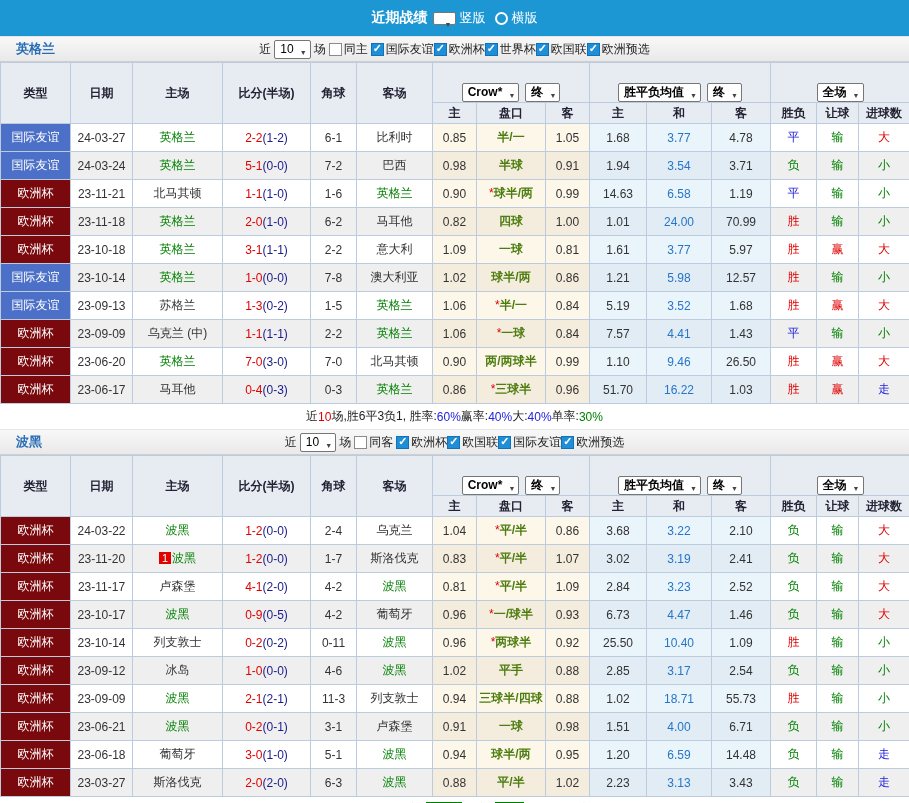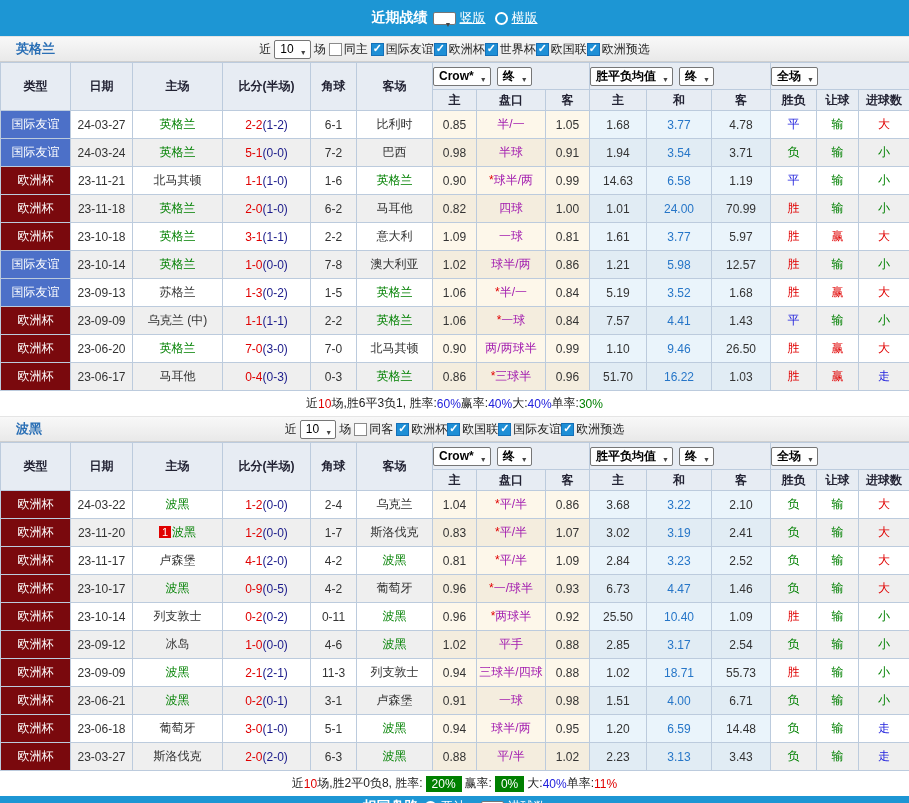--- a/index.html
+++ b/index.html
@@ -26,52 +26,52 @@
   .sel { display:inline-block; border:1px solid #767676; border-radius:2px; background:#fff; font-size:12px; padding:2px 16px 2px 5px; position:relative; color:#000; line-height:13px; }
   .sel::after { content:"▼"; position:absolute; right:3px; top:5px; font-size:7px; color:#444; }
 
   
   table { border-collapse:collapse; table-layout:fixed; width:909px; font-size:12px; }
   th, td { border:1px solid #bccbdd; text-align:center; padding:0; white-space:nowrap; overflow:hidden; }
   thead th { background:#e7ecf3; color:#223; font-weight:bold; }
   tr.hdr-groups th { height:27px; }
   tr.hdr-sub th { height:21px; }
   .group-cell { }
-  .group-inner { display:flex; align-items:center; gap:6px; }
+  .group-inner { display:flex; align-items:center; justify-content:center; gap:6px;margin-top:20px; }
   tbody td { height:28px; color:#333; }
   tbody tr:nth-child(even) td { background:#efefef; }
   tbody td.odd-col { background:#fdf7ea; }
   tbody tr:nth-child(even) td.odd-col { background:#f4edde; }
   tbody td.avg-col { background:#eaf4fb; }
   tbody tr:nth-child(even) td.avg-col { background:#e1ecf4; }
   .t-friendly { background:#4c70c8 !important; color:#fff; }
   .t-euro { background:#7a090d !important; color:#fff; }
   .green { color:#008000; }
   .ft { color:#e00000; }
   .ht { color:#1a1a8a; }
   .star { color:#e00000; }
-  .handi { color:#a21caf; }
+  .handi { color:#4d7c0f;font-weight:bold; }
   td.avg-mid { color:#2676c8; }
   .c-red { color:#e00000; }
   .c-green { color:#008000; }
   .c-blue { color:#2222dd; }
   .badge-red { background:#e00000; color:#fff; padding:0 3px; margin-right:1px; font-size:11px; }
 
   
   .summary { height:25px; display:flex; align-items:center; justify-content:center; font-size:12px; color:#222; background:#fff; }
   .c-greenbg { background:#008000; color:#fff; padding:1px 6px; margin:0 3px; }
 
   .bottombar { height:22px; }
 </style>
 </head>
 <body>
 
 <div class="bluebar">
   <span class="bartitle">近期战绩</span>
-  <span style="display:flex;gap:9px;align-items:center;text-decoration:underline;">
+  <span style="display:flex;gap:9px;align-items:center;">
   <span class="radio-opt">
     <span class="radio sel"></span>
     <span>竖版</span>
   </span>
 
   <span class="radio-opt">
     <span class="radio unsel"></span>
     <span>横版</span>
   </span>
 </span>

